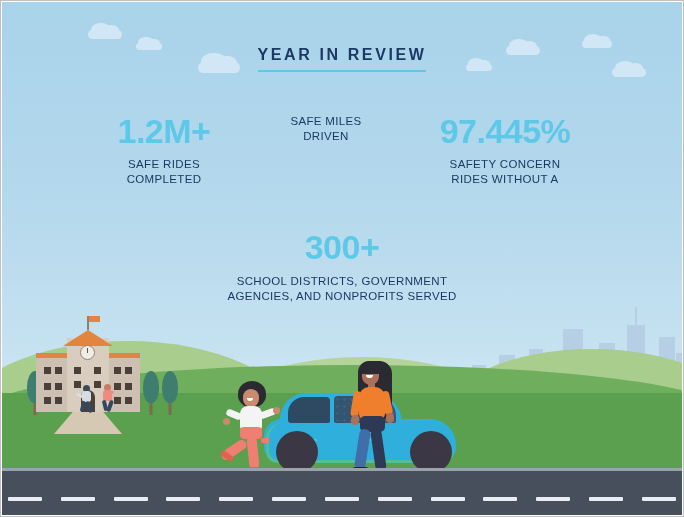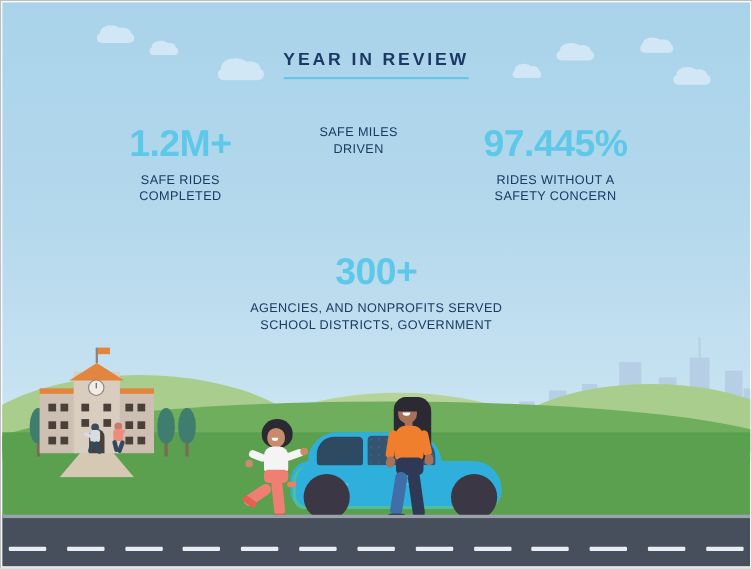--- a/index.html
+++ b/index.html
@@ -354,28 +354,28 @@
       </div>
       <div class="stat stat-2">
         <div class="stat-label">
           <div>SAFE MILES</div>
           <div>DRIVEN</div>
         </div>
       </div>
       <div class="stat stat-3">
         <div class="stat-num">97.445%</div>
         <div class="stat-label">
+          <div>SAFETY CONCERN</div>
           <div>RIDES WITHOUT A</div>
-          <div>SAFETY CONCERN</div>
         </div>
       </div>
     </div>
 
     <div class="stat-wide">
       <div class="stat-num">300+</div>
       <div class="stat-label">
+        <div>SCHOOL DISTRICTS, GOVERNMENT</div>
         <div>AGENCIES, AND NONPROFITS SERVED</div>
-        <div>SCHOOL DISTRICTS, GOVERNMENT</div>
       </div>
     </div>
 
   </div>
 </div>
 
 </body></html>

